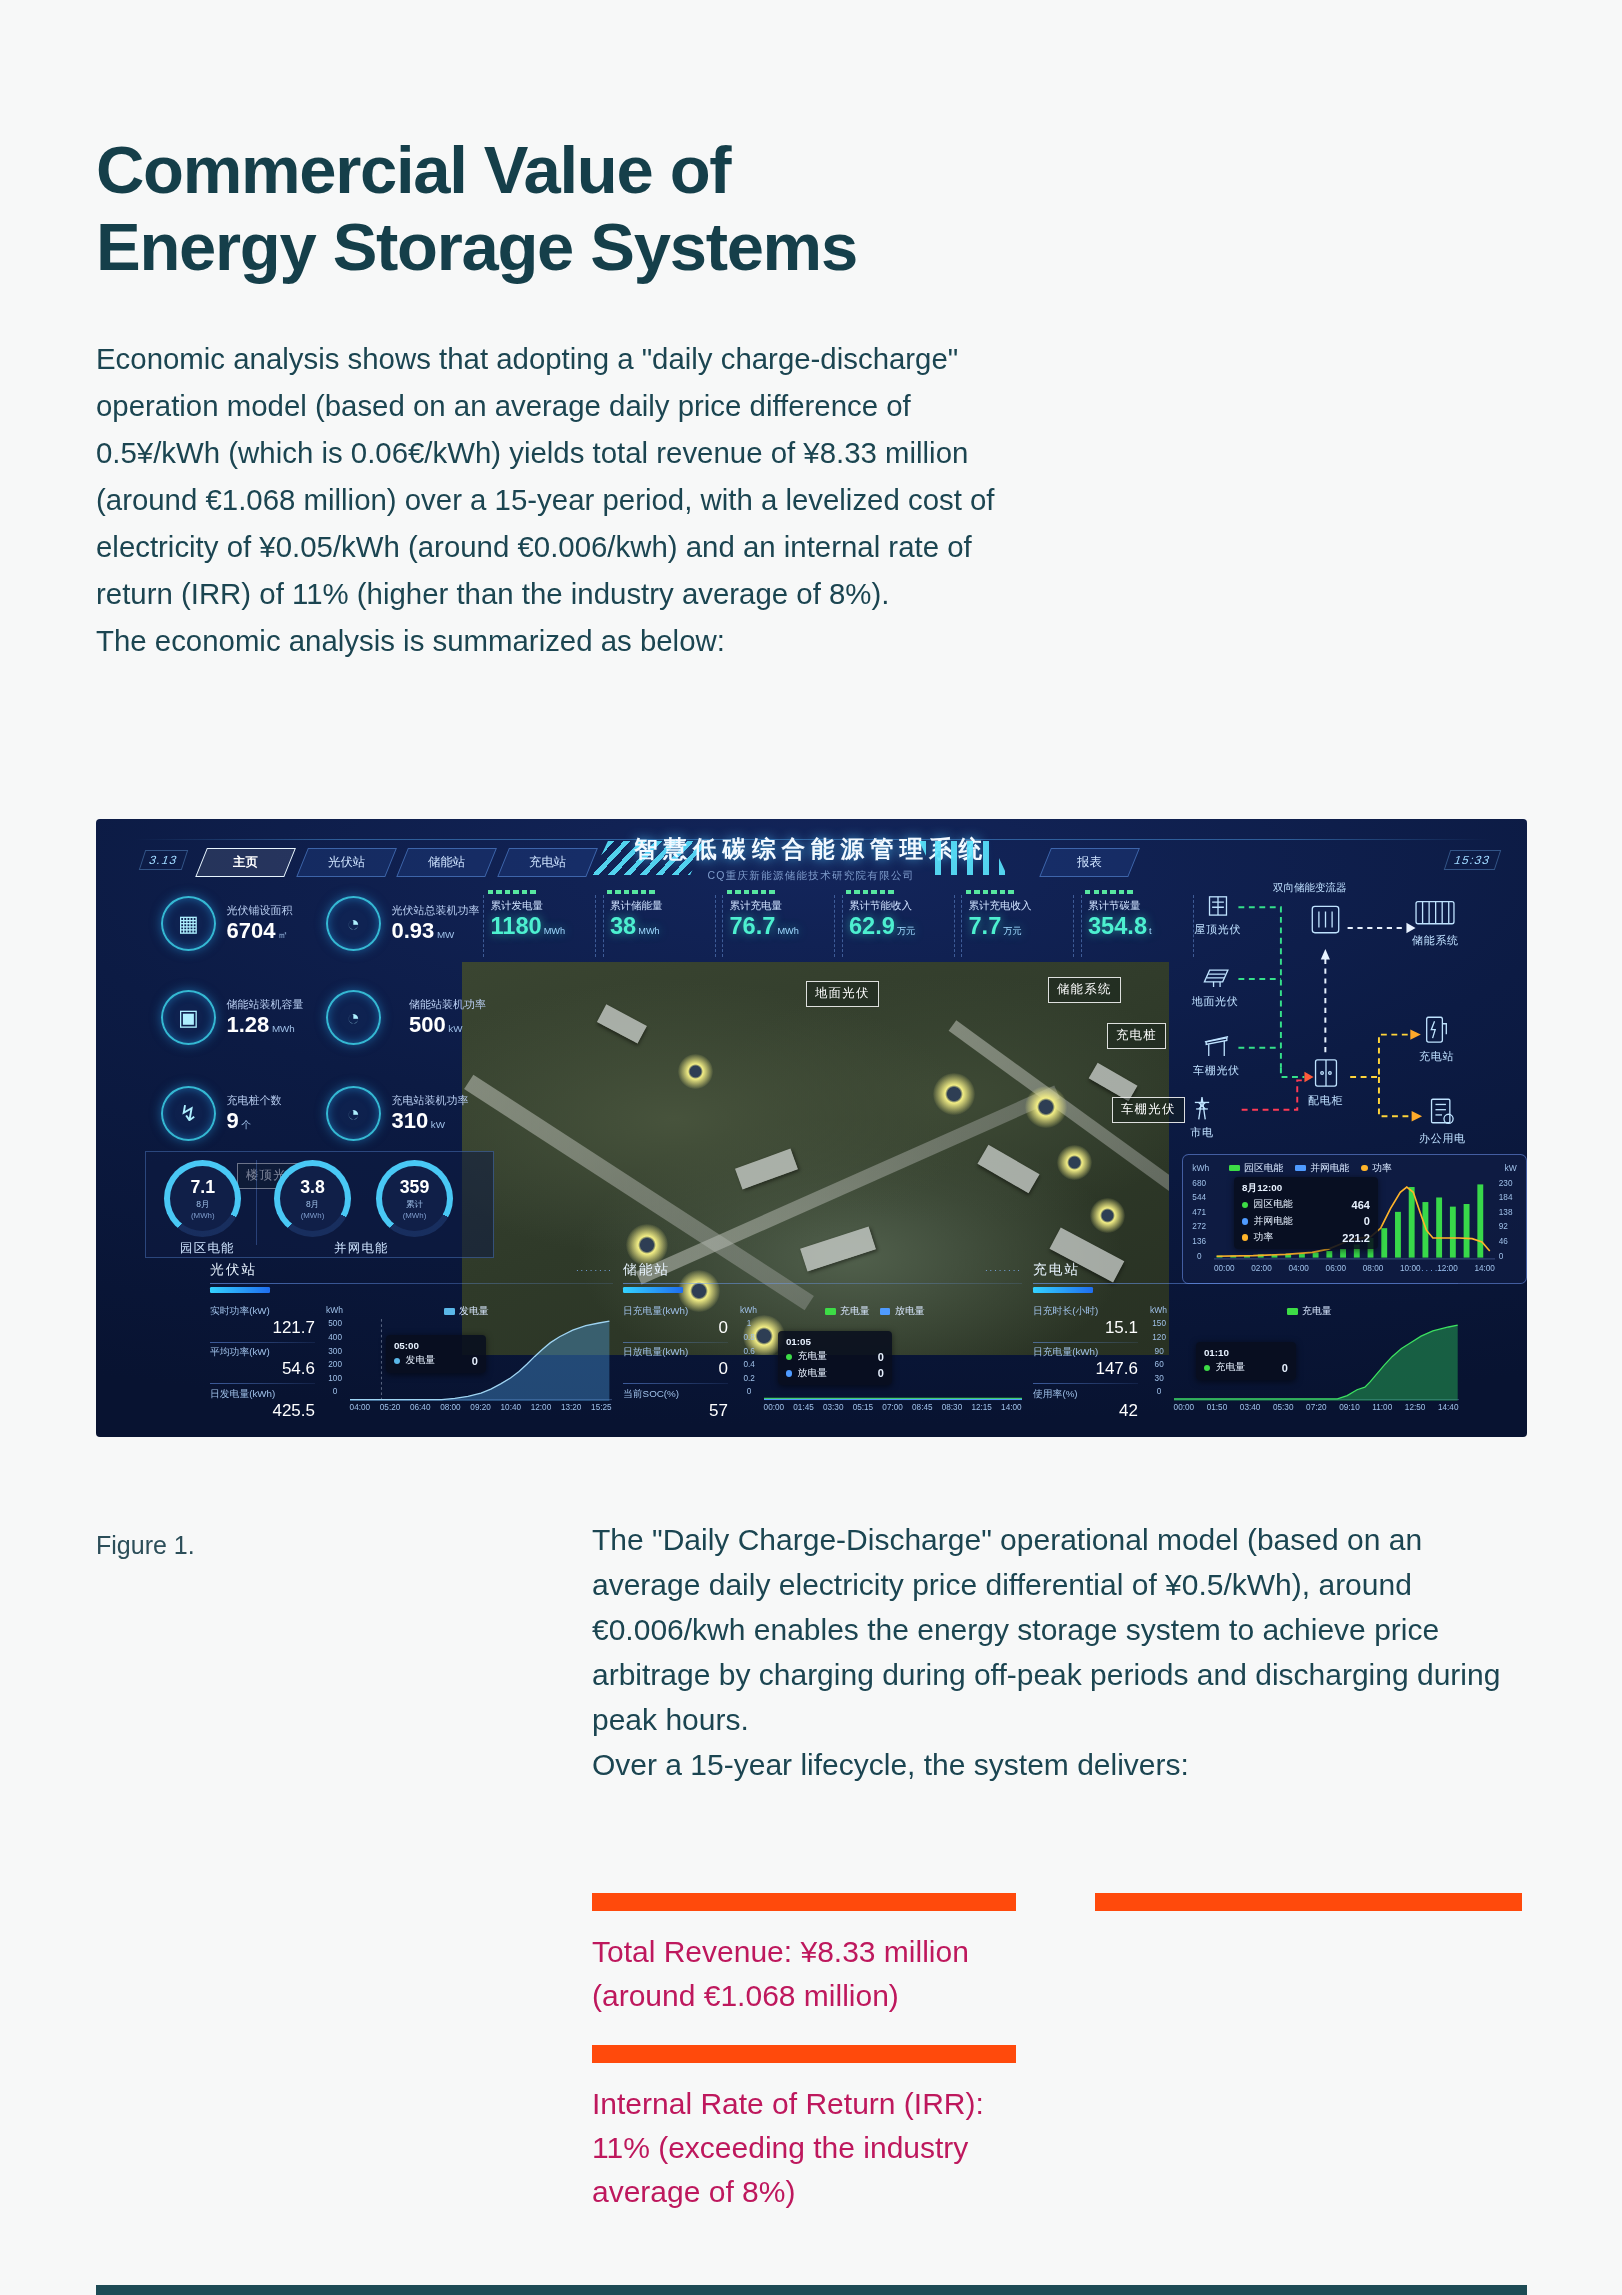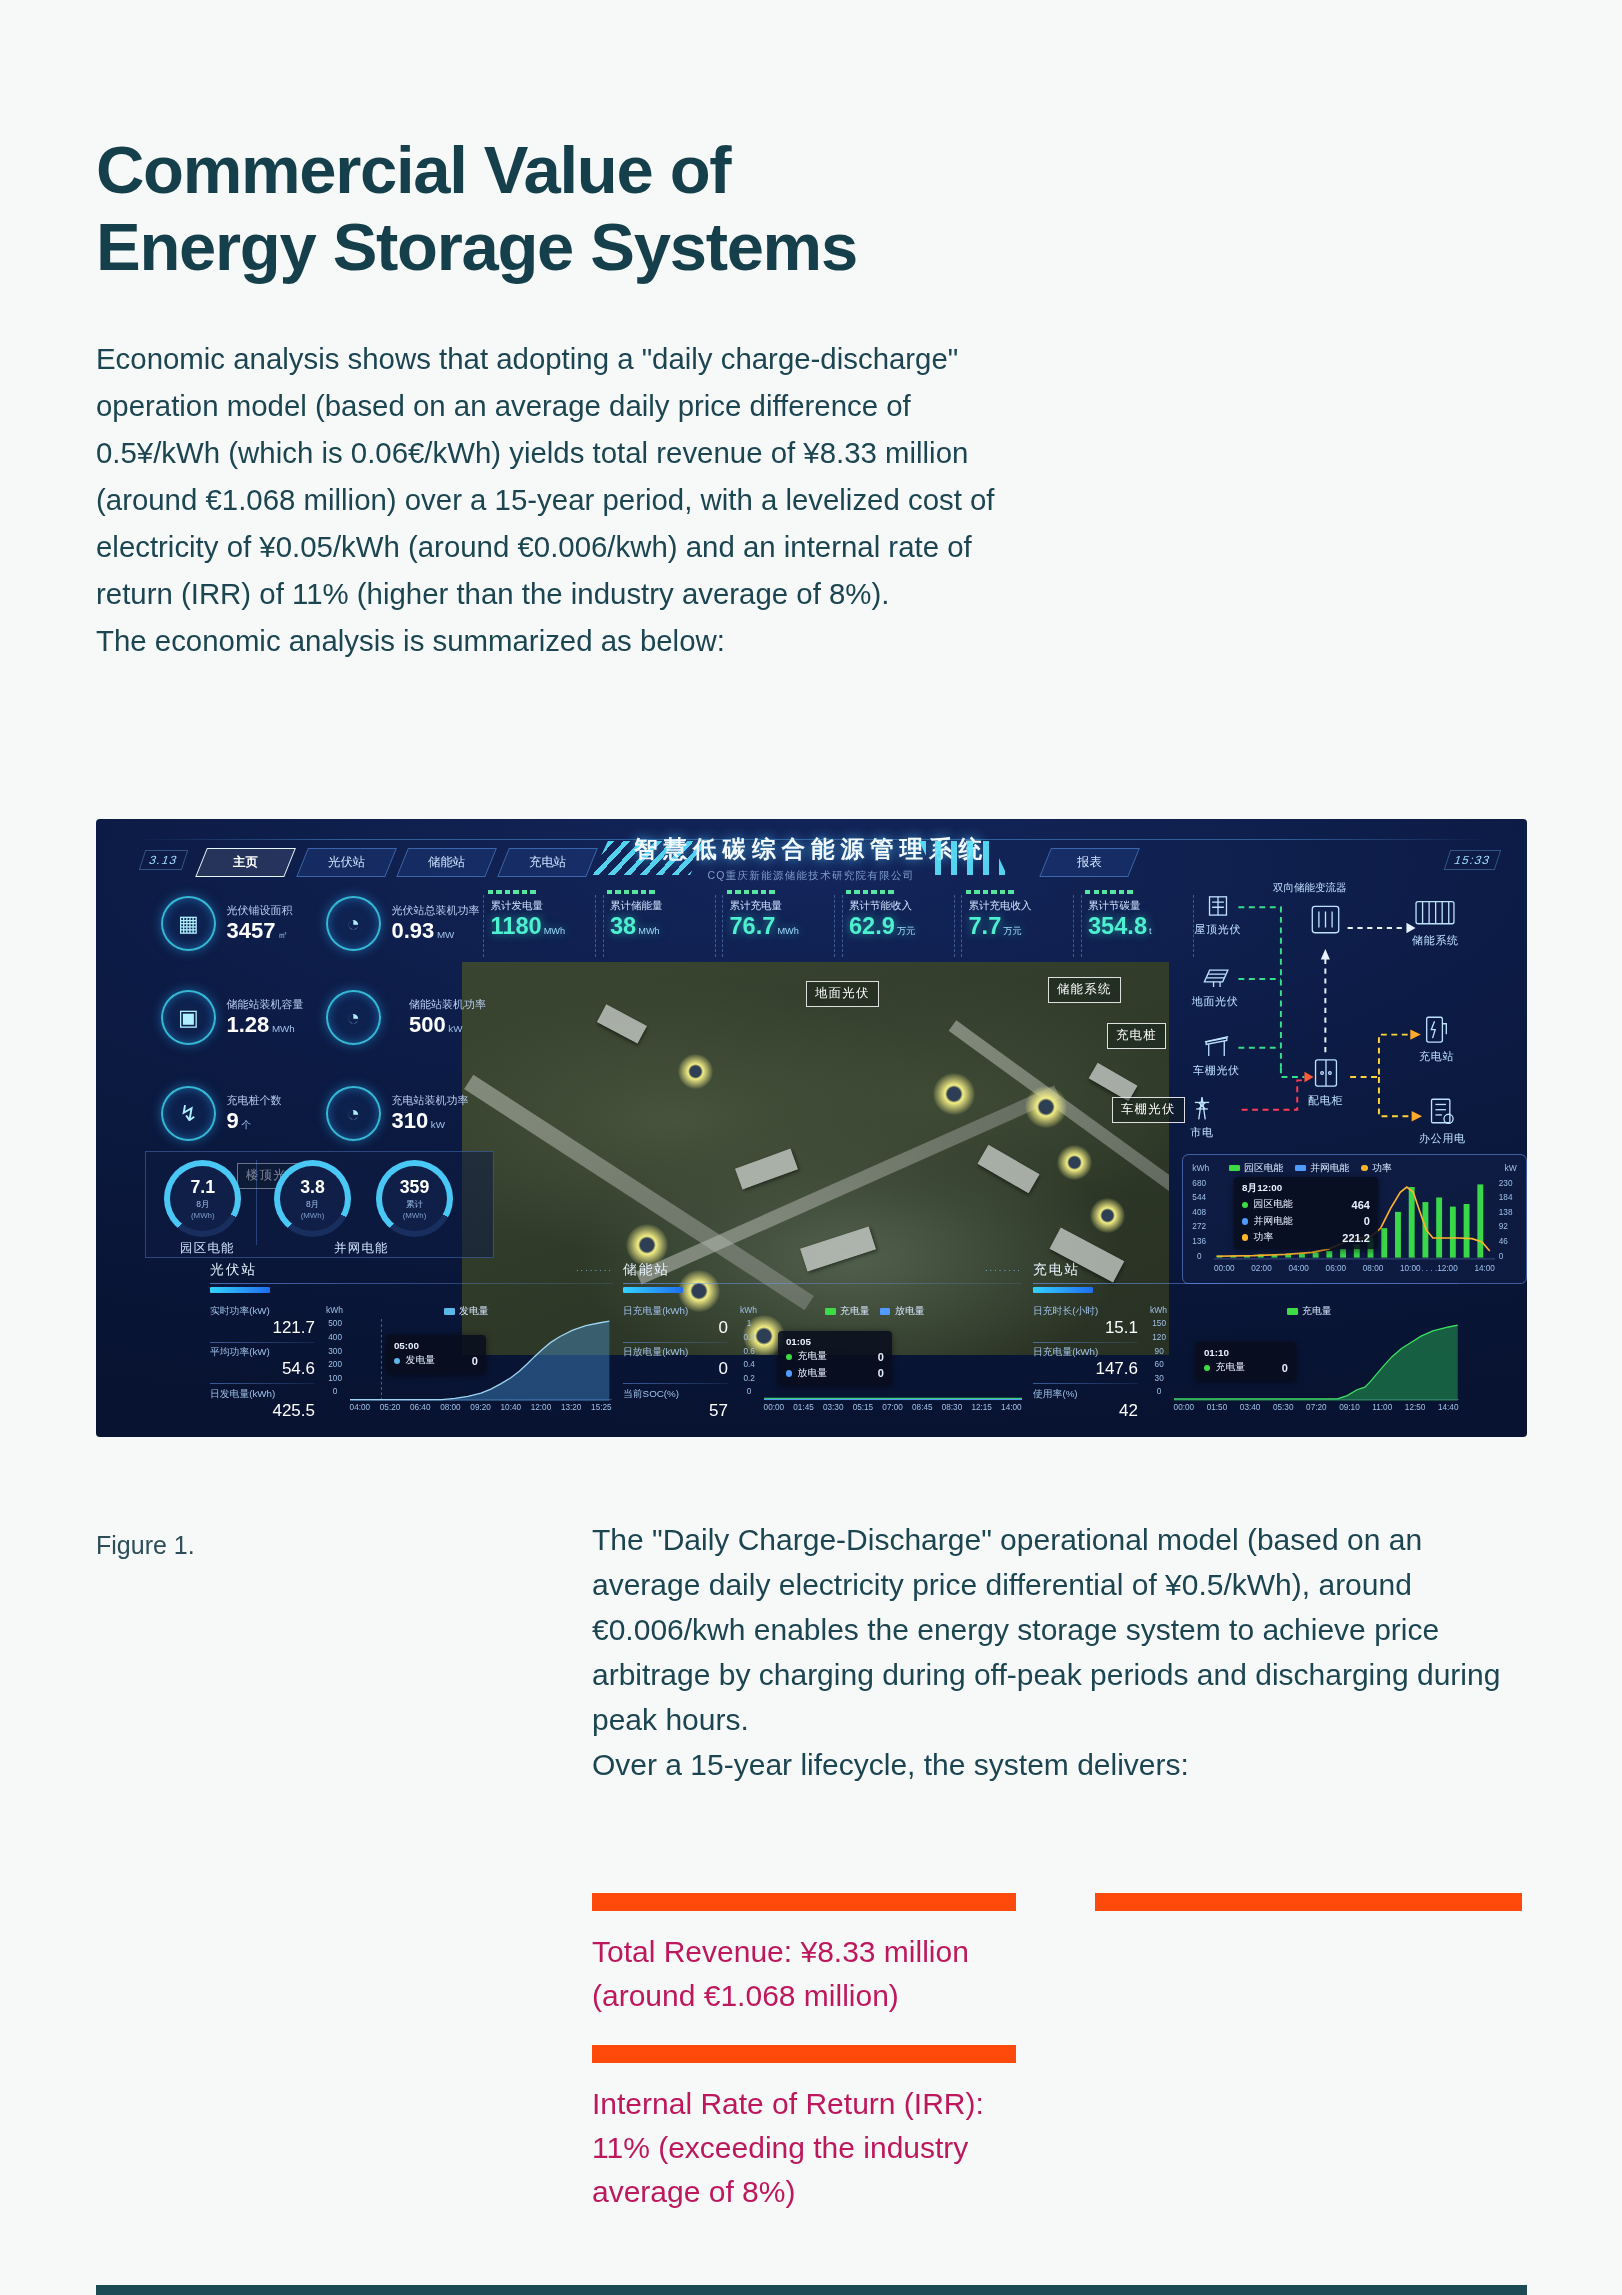--- a/index.html
+++ b/index.html
@@ -139,21 +139,21 @@
     <div class="abs stripes" style="left:831px;top:22px;width:72px;height:34px;transform:skewX(25deg);"></div>
     <div class="abs" style="left:949px;top:29px;">
       <span class="tab"><span>报表</span></span>
     </div>
     <div class="abs hdr-code" style="right:29px;top:31px;">15:33</div>
 
     <div class="abs istat" style="left:65px;top:77px;display:flex;gap:10.5px;align-items:center;">
       <div class="icircle g-solar"></div>
       <div>
         <div class="lb">光伏铺设面积</div>
-        <div class="vl"><span>3457</span><span class="un">㎡</span></div>
+        <div class="vl"><span>6704</span><span class="un">㎡</span></div>
       </div>
     </div>
     <div class="abs istat" style="left:230px;top:77px;display:flex;gap:10.5px;align-items:center;">
       <div class="icircle g-meter"></div>
       <div>
         <div class="lb">光伏站总装机功率</div>
         <div class="vl"><span>0.93</span><span class="un">MW</span></div>
       </div>
     </div>
 
@@ -396,21 +396,21 @@
           </span>
         <span class="legend">
             <span class="dot c-orange"></span>
             <span>功率</span>
           </span>
       </div>
       <div class="abs axis" style="right:9.2px;top:7.9px;">kW</div>
       <div class="ycol abs" style="left:5.2px;top:23.6px;width:22px;height:82px;">
           <span>680</span>
           <span>544</span>
-          <span>408</span>
+          <span>471</span>
           <span>272</span>
           <span>136</span>
           <span>0</span>
         </div>
       <div class="ycol abs" style="right:5.2px;top:23.6px;width:22px;height:82px;align-items:flex-start;">
           <span>230</span>
           <span>184</span>
           <span>138</span>
           <span>92</span>
           <span>46</span>

